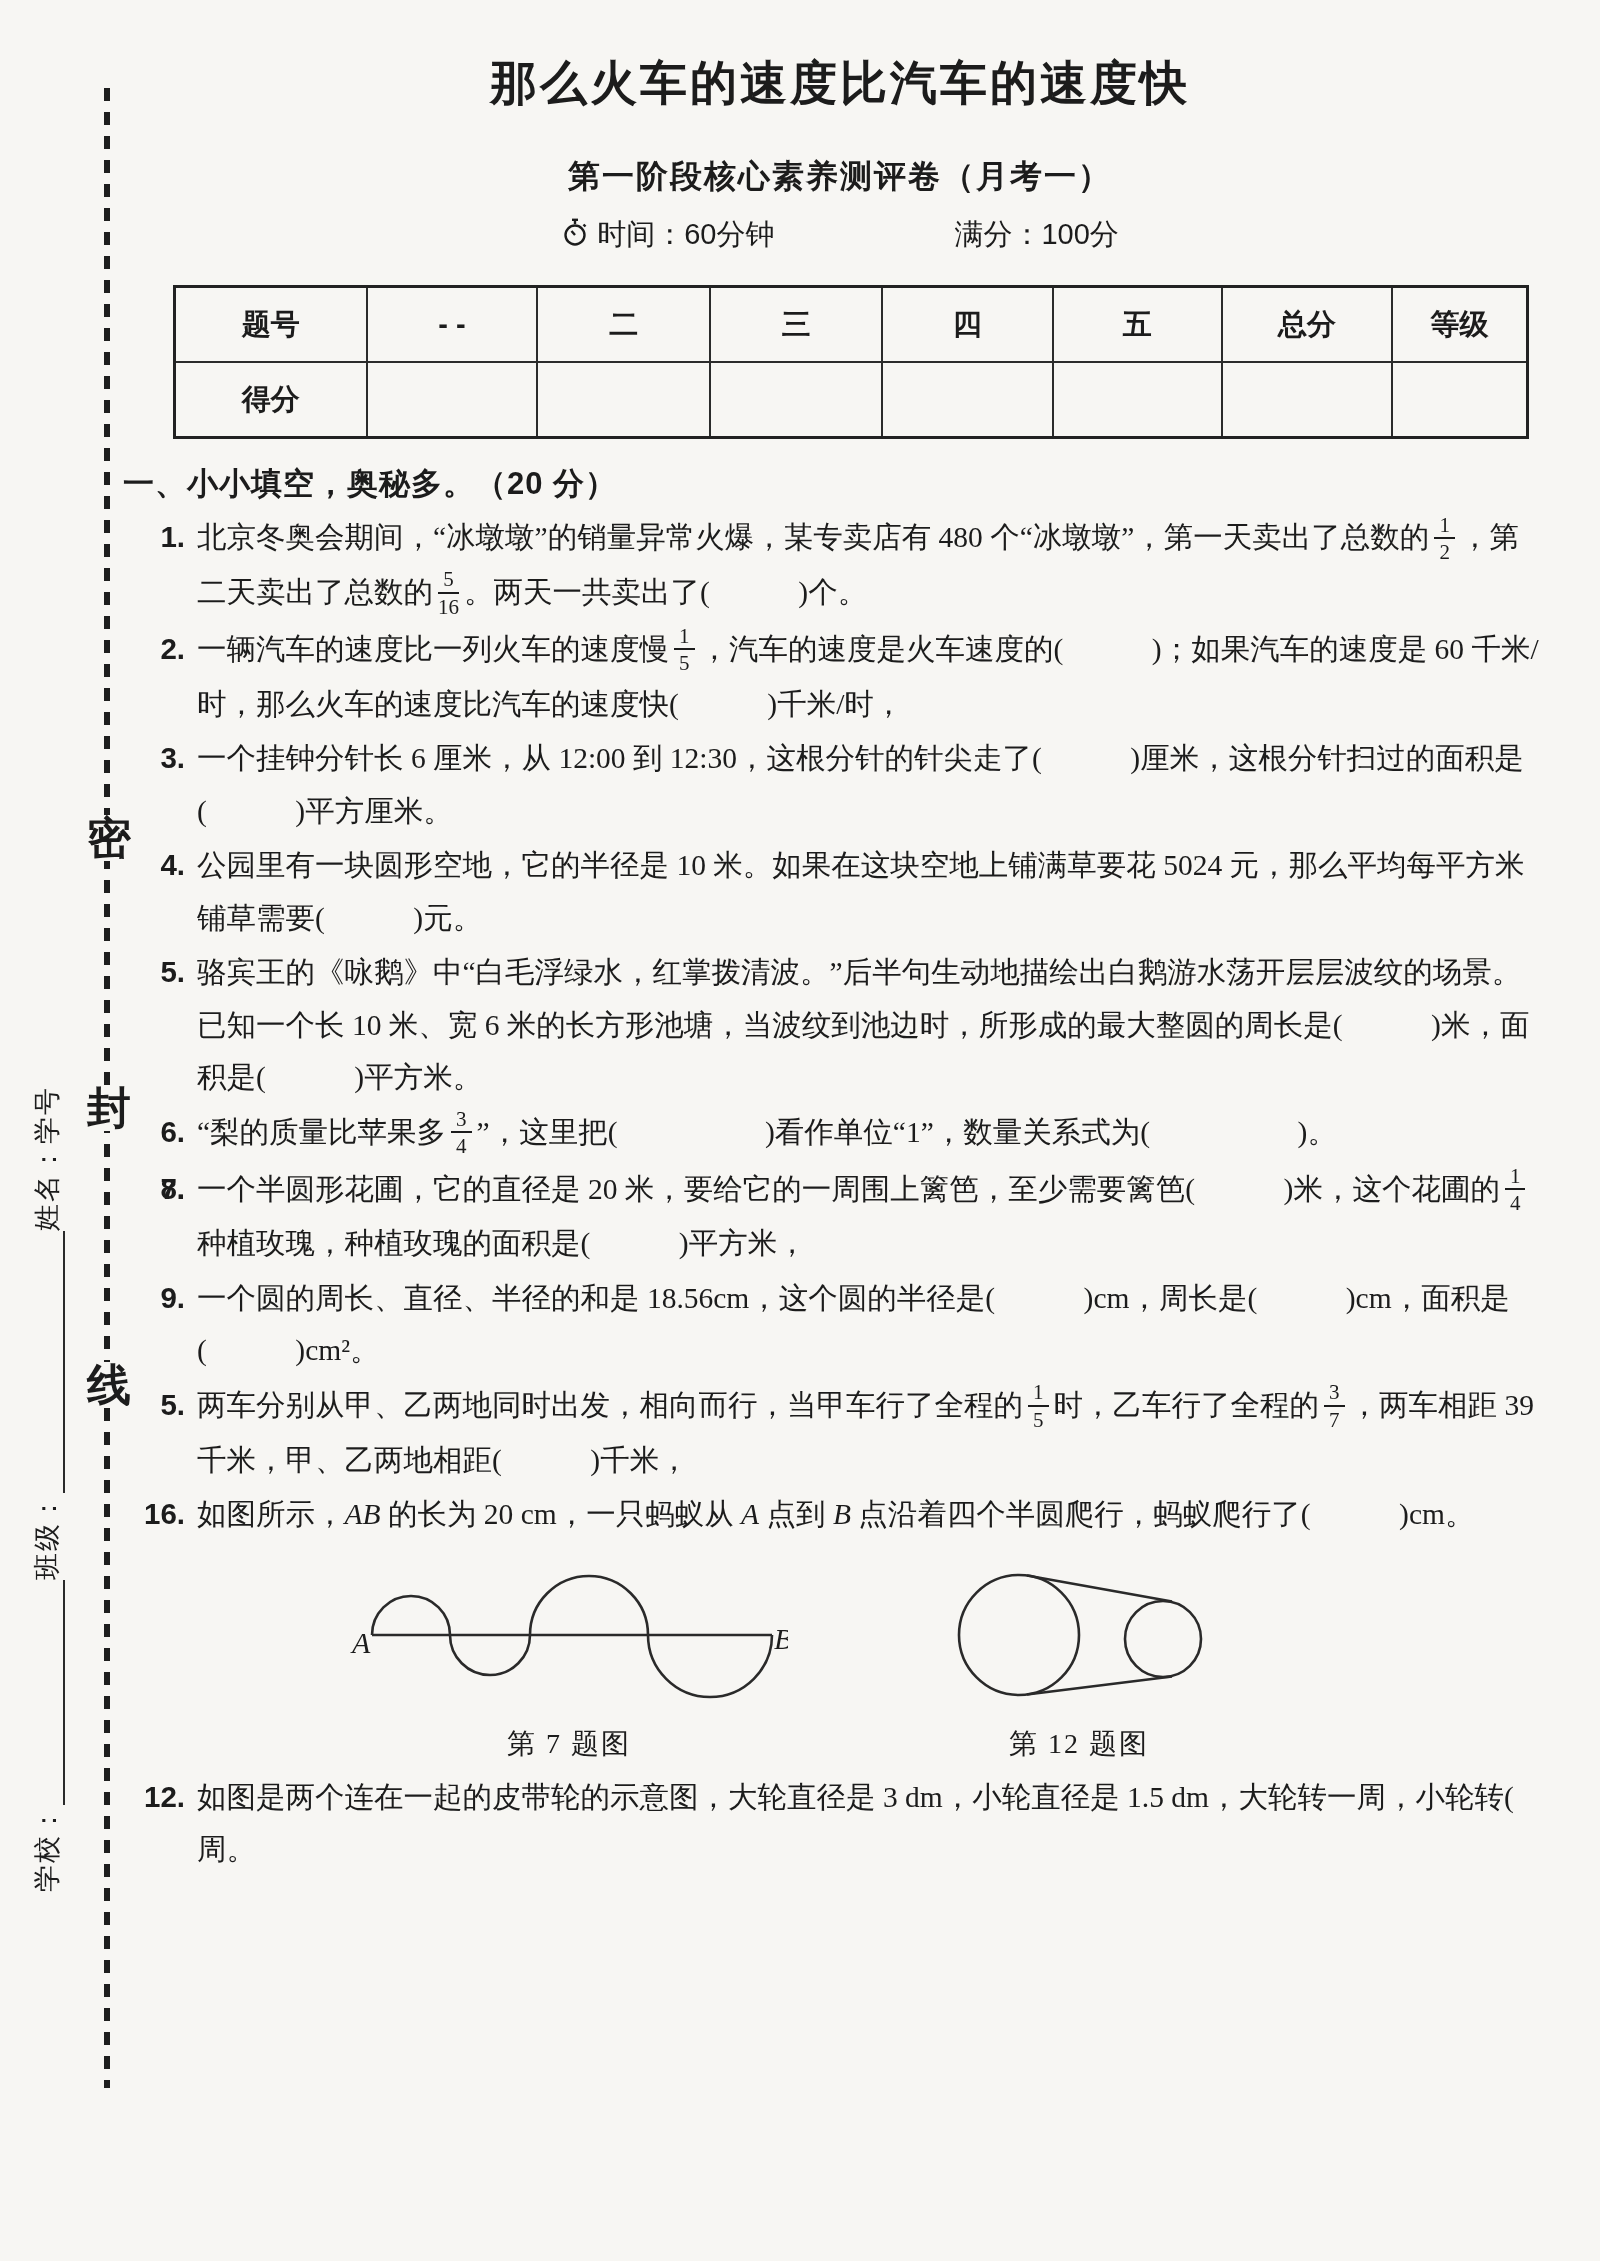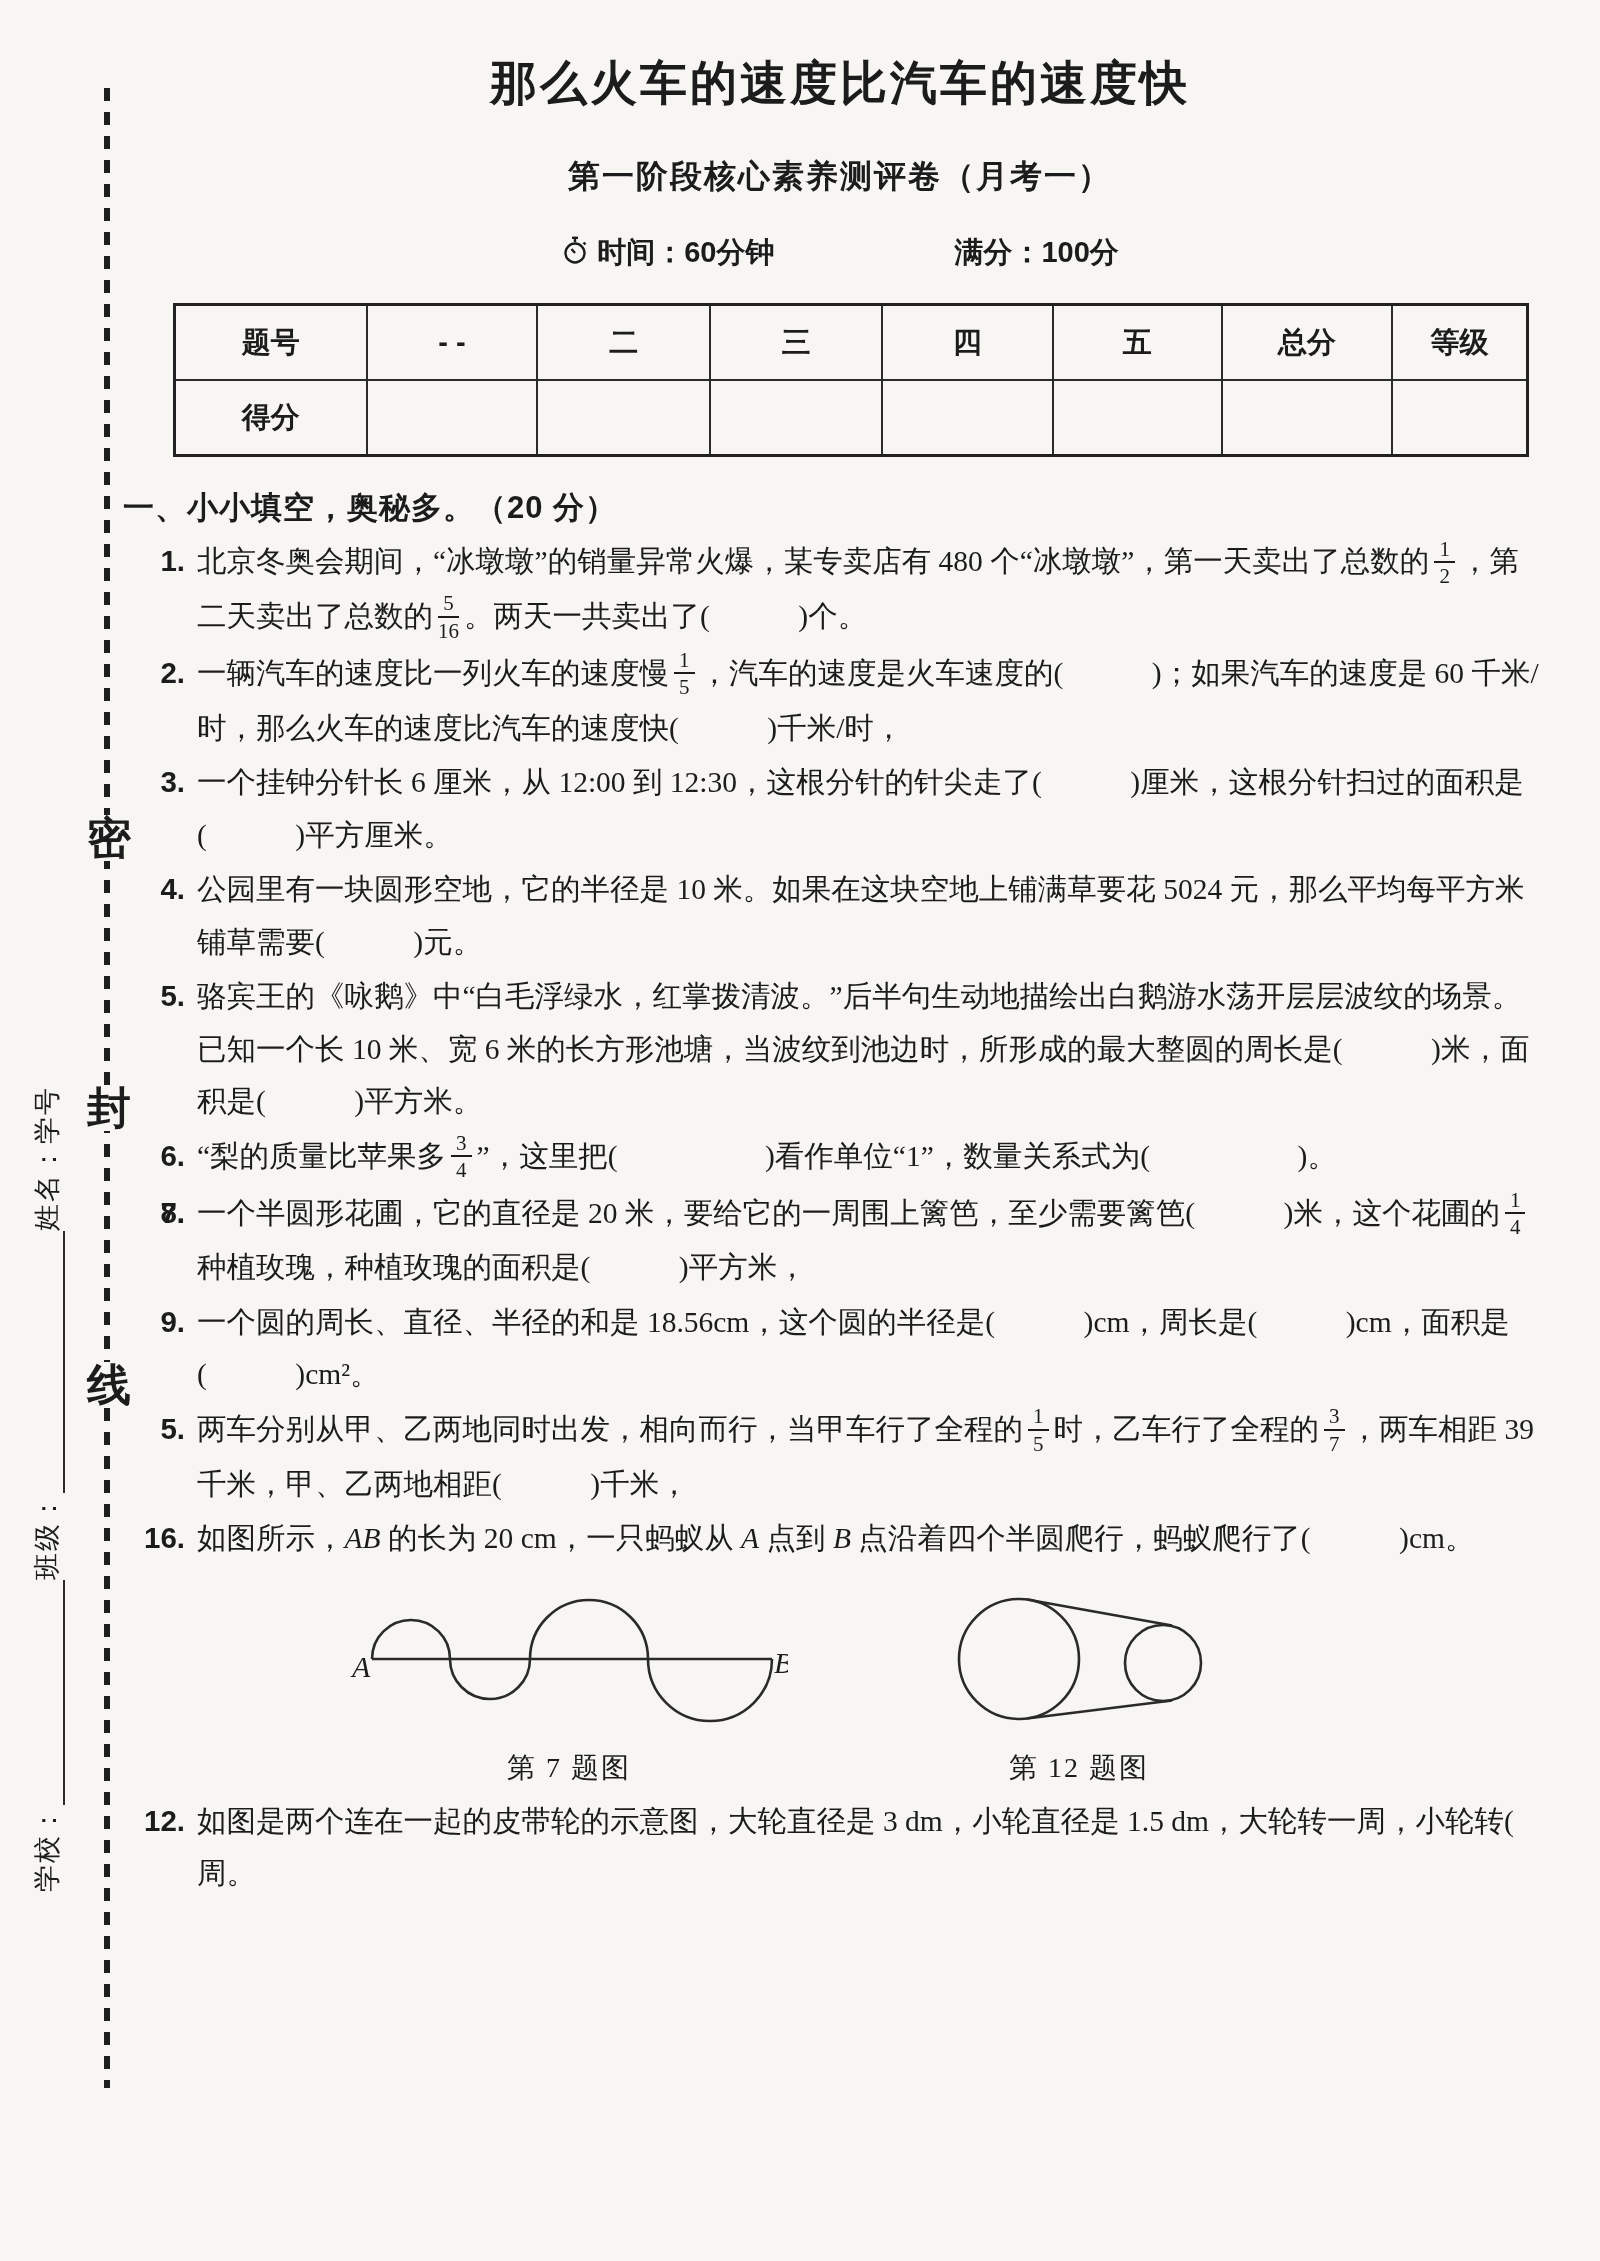--- a/index.html
+++ b/index.html
@@ -44,40 +44,40 @@
     margin-top:52px;text-align:center;
     font-family:"Liberation Sans",sans-serif;
     font-size:47px;font-weight:900;letter-spacing:3px;
   }
   .title2{
     margin-top:40px;text-align:center;
     font-family:"Liberation Sans",sans-serif;
     font-size:32px;font-weight:900;letter-spacing:2px;
   }
   .meta-line{
-    margin-top:34px;text-align:center;
-    font-family:"Liberation Sans",sans-serif;
-    font-size:29px;font-weight:bold;
+    margin-top:16px;text-align:center;
+    font-family:"Liberation Sans",sans-serif;
+    font-size:29px;font-weight:normal;
   }
   .meta-line .gap{display:inline-block;width:180px;}
   .clock{vertical-align:-4px;margin-right:8px;}
   
   table.score{
     border-collapse:collapse;margin:30px 4px 0 38px;
     width:1356px;table-layout:fixed;
     font-family:"Liberation Sans",sans-serif;font-size:29px;
   }
   table.score th,table.score td{
     border:2px solid #2b2b2b;height:73px;text-align:center;
     font-weight:bold;padding:0;
   }
   table.score{border:3px solid #222;}
   
   .section-head{
-    margin:30px 0 6px -12px;
+    margin:24px 0 6px -12px;
     font-family:"Liberation Sans",sans-serif;
     font-size:31px;font-weight:bold;letter-spacing:1px;
   }
   .questions{font-size:29.5px;line-height:1.78;}
   .question{position:relative;padding-left:62px;margin-bottom:2px;}
   .qnum{
     position:absolute;left:0;top:0;width:50px;text-align:right;
     font-family:"Liberation Sans",sans-serif;font-weight:bold;
   }
   .frac{

